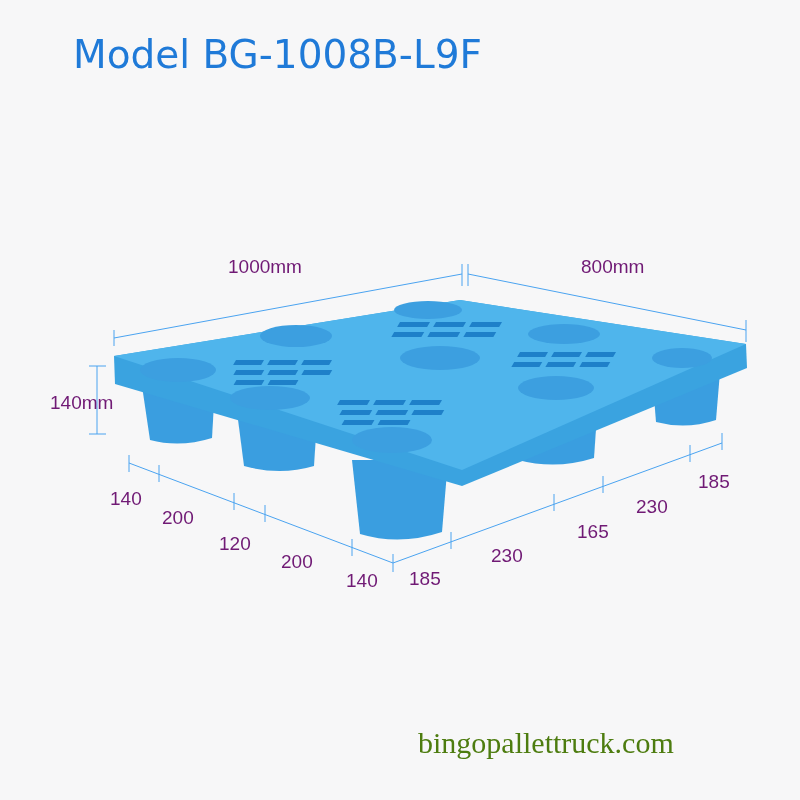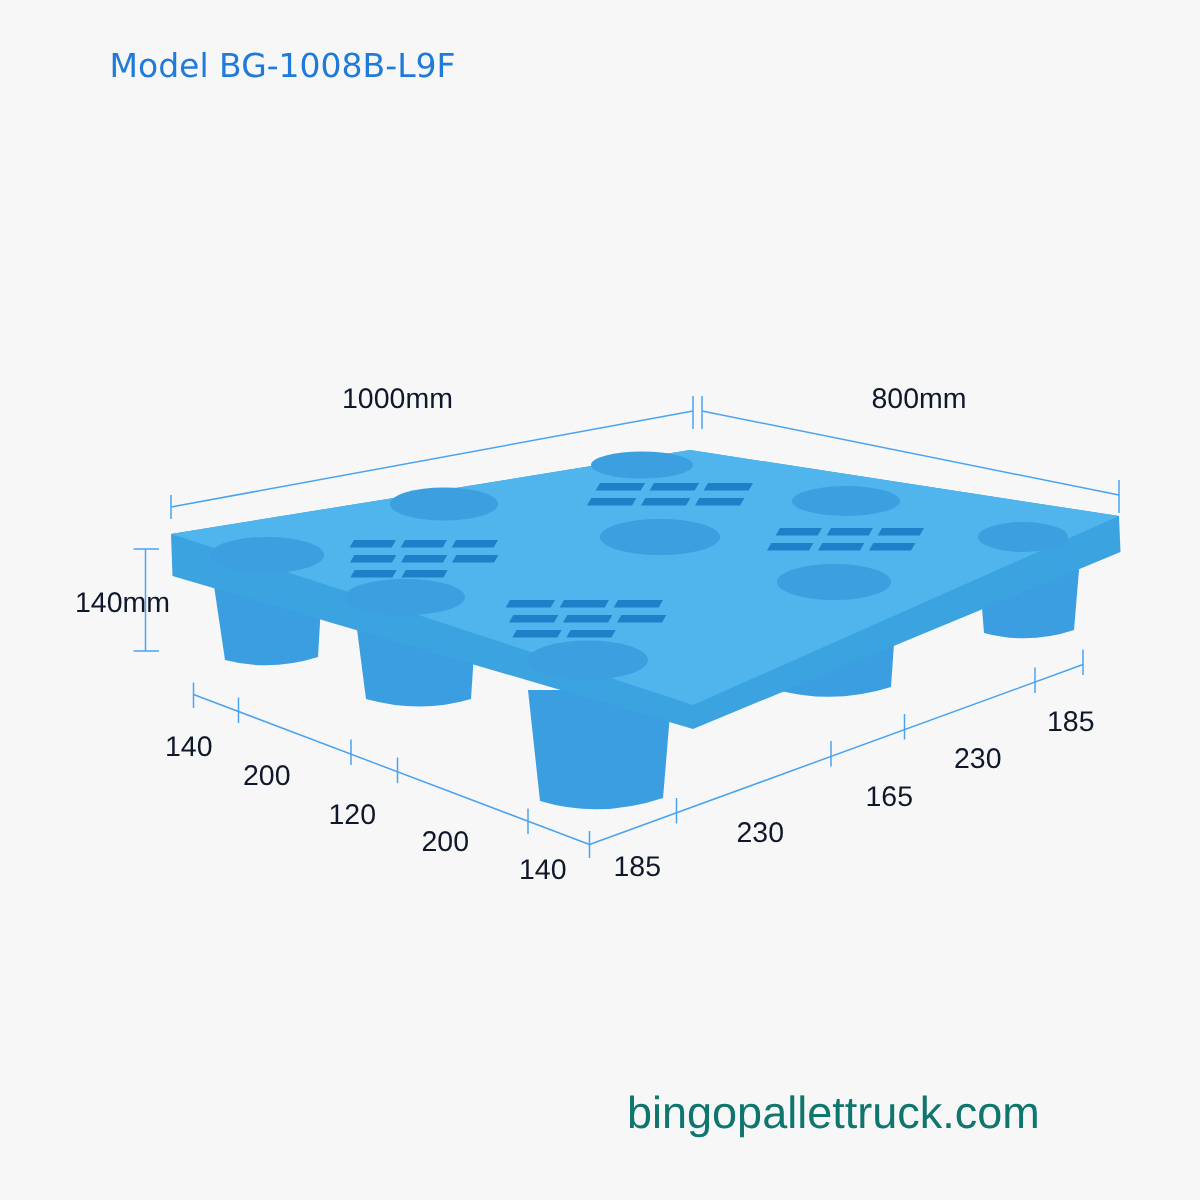--- a/index.html
+++ b/index.html
@@ -1,20 +1,20 @@
 <!DOCTYPE html>
 <html><head>
 <meta charset="utf-8">
 <style>
   html, body { margin: 0; padding: 0; }
   body { width: 800px; height: 800px; background: #f7f7f8; position: relative; overflow: hidden;
          font-family: "DejaVu Sans", sans-serif; }
-  .title { position: absolute; left: 73px; top: 32px; font-size: 22px; color: #1f7ad8; font-family: "DejaVu Sans", sans-serif; letter-spacing: 0px; }
-  .watermark { position: absolute; left: 418px; top: 726px; font-size: 30px; color: #0f766e; font-family: Liberation Sans, sans-serif; }
-  .lbl { position: absolute; font-family: "Liberation Sans", sans-serif; font-size: 19px; color: #0f172a; }
+  .title { position: absolute; left: 73px; top: 32px; font-size: 39px; color: #1f7ad8; font-family: "DejaVu Sans", sans-serif; letter-spacing: 0px; }
+  .watermark { position: absolute; left: 418px; top: 726px; font-size: 30px; color: #4d7c0f; font-family: Liberation Serif, serif; }
+  .lbl { position: absolute; font-family: "Liberation Sans", sans-serif; font-size: 19px; color: #701a75; }
   svg.diagram { position: absolute; left: 0; top: 0; }
 </style>
 </head>
 <body>
 
 <div class="title">Model BG-1008B-L9F</div>
 
 <svg class="diagram" width="800" height="800" viewBox="0 0 800 800">
 
   <g stroke="#4aa3f0" stroke-width="1" fill="none">

